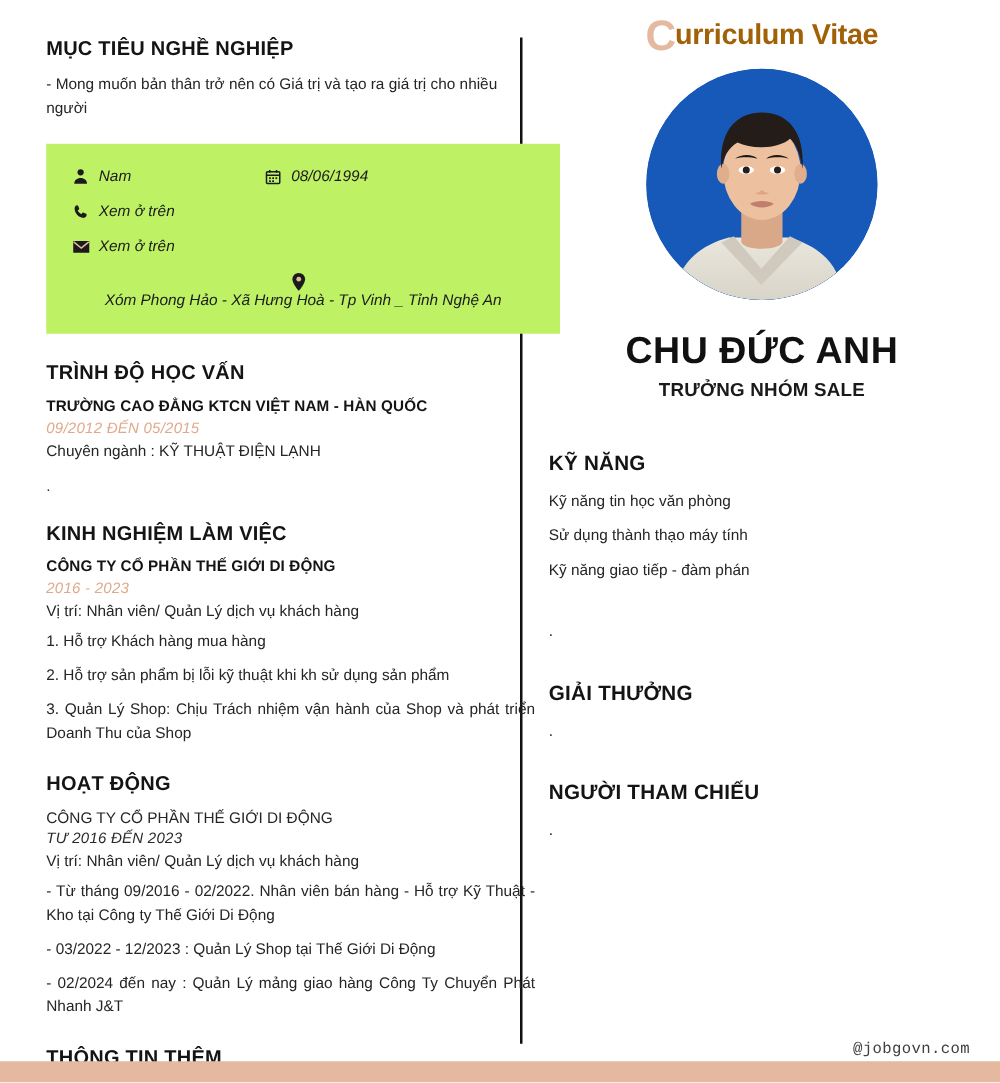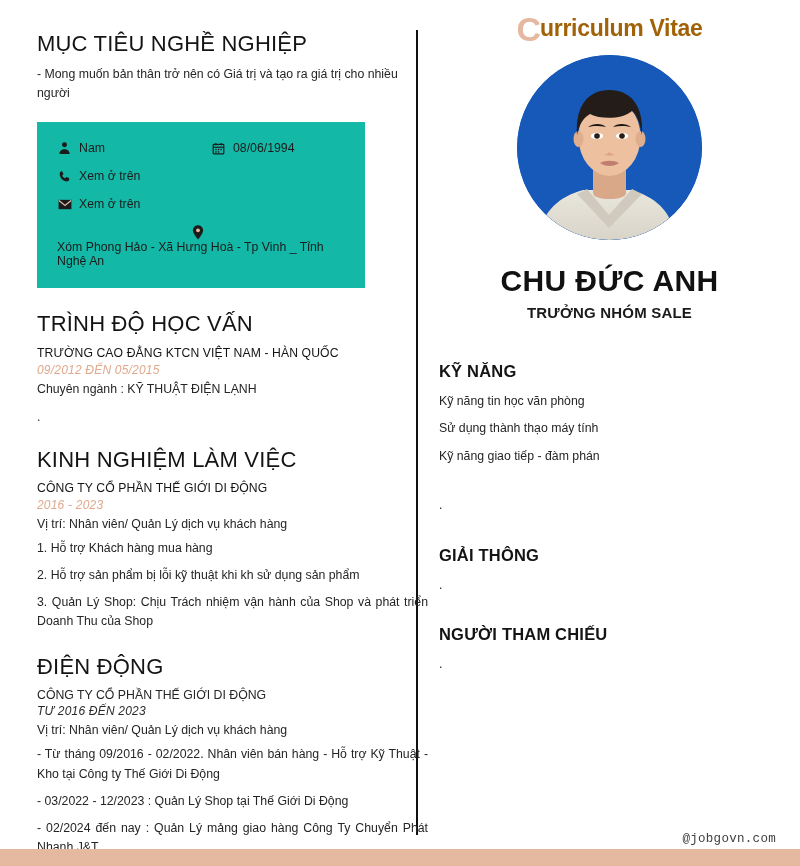--- a/index.html
+++ b/index.html
@@ -56,42 +56,42 @@
 
   
   .left-col {
     position: absolute;
     left: 37px;
     top: 31px;
     width: 391px;
   }
 
   .sec-title {
-    font-size: 22px;
-    font-weight: normal;
+    font-size: 16px;
+    font-weight: bold;
     letter-spacing: 0.2px;
     color: #141414;
     margin: 0 0 9px 0;
     line-height: 1.15;
   }
 
   .body-line {
     font-size: 12.3px;
     line-height: 1.55;
     color: #252525;
     margin: 0;
   }
 
   .just {
     text-align: justify;
   }
 
   .sub-bold {
     font-size: 12.2px;
-    font-weight: normal;
+    font-weight: bold;
     color: #141414;
     margin: 0 0 3px 0;
     letter-spacing: 0.1px;
   }
 
   .sub-plain {
     font-size: 12.3px;
     color: #252525;
     margin: 0 0 2px 0;
   }
@@ -118,25 +118,26 @@
     margin: 0;
   }
 
   .block {
     margin-bottom: 0;
   }
   .gap-sec { height: 23px; }
 
   
   .info-card {
-    background: #14b8a6;
-    width: 328px;
+    background: #bef264;
+    width: 411px;
     box-sizing: border-box;
     padding: 19px 20px 20px 20px;
     margin-top: 19px;
+    font-style: italic;
   }
 
   .info-row {
     display: flex;
     align-items: center;
     margin-bottom: 14px;
     font-size: 12.3px;
     color: #1b1b1b;
   }
   .info-row:last-child { margin-bottom: 0; flex-direction: column; }
@@ -328,21 +329,21 @@
       <p class="date-peach">2016 - 2023</p>
       <p class="sub-plain" style="margin-bottom:8px">Vị trí: Nhân viên/ Quản Lý dịch vụ khách hàng</p>
       <p class="body-line just" style="margin-bottom:8px">1. Hỗ trợ Khách hàng mua hàng</p>
       <p class="body-line just" style="margin-bottom:8px">2. Hỗ trợ sản phẩm bị lỗi kỹ thuật khi kh sử dụng sản phẩm</p>
       <p class="body-line just">3. Quản Lý  Shop: Chịu Trách nhiệm vận hành của Shop và  phát triển Doanh Thu của Shop</p>
     </div>
 
     <div class="gap-sec"></div>
 
     <div class="block">
-      <h2 class="sec-title">ĐIỆN ĐỘNG</h2>
+      <h2 class="sec-title">HOẠT ĐỘNG</h2>
       <p class="sub-plain">CÔNG TY CỔ PHẦN THẾ GIỚI DI ĐỘNG</p>
       <p class="date-dark">TƯ 2016 ĐẾN 2023</p>
       <p class="sub-plain" style="margin-bottom:8px">Vị trí: Nhân viên/ Quản Lý dịch vụ khách hàng</p>
       <p class="body-line just" style="margin-bottom:8px">- Từ tháng 09/2016 - 02/2022. Nhân viên bán hàng - Hỗ trợ Kỹ Thuật - Kho tại Công ty Thế Giới Di Động</p>
       <p class="body-line just" style="margin-bottom:8px">- 03/2022 - 12/2023 : Quản Lý Shop tại Thế Giới Di Động</p>
       <p class="body-line just">- 02/2024 đến nay : Quản Lý mảng giao hàng Công Ty Chuyển Phát Nhanh J&amp;T</p>
     </div>
 
     <div class="gap-sec"></div>
 
@@ -415,21 +416,21 @@
 
     <div class="r-gap-2"></div>
 
     <div class="r-block">
       <p class="r-line">.</p>
     </div>
 
     <div class="r-gap-2"></div>
 
     <div class="r-block">
-      <h2 class="r-sec-title">GIẢI THÔNG</h2>
+      <h2 class="r-sec-title">GIẢI THƯỞNG</h2>
       <p class="r-line">.</p>
     </div>
 
     <div class="r-gap-2"></div>
 
     <div class="r-block">
       <h2 class="r-sec-title">NGƯỜI THAM CHIẾU</h2>
       <p class="r-line">.</p>
     </div>
 

